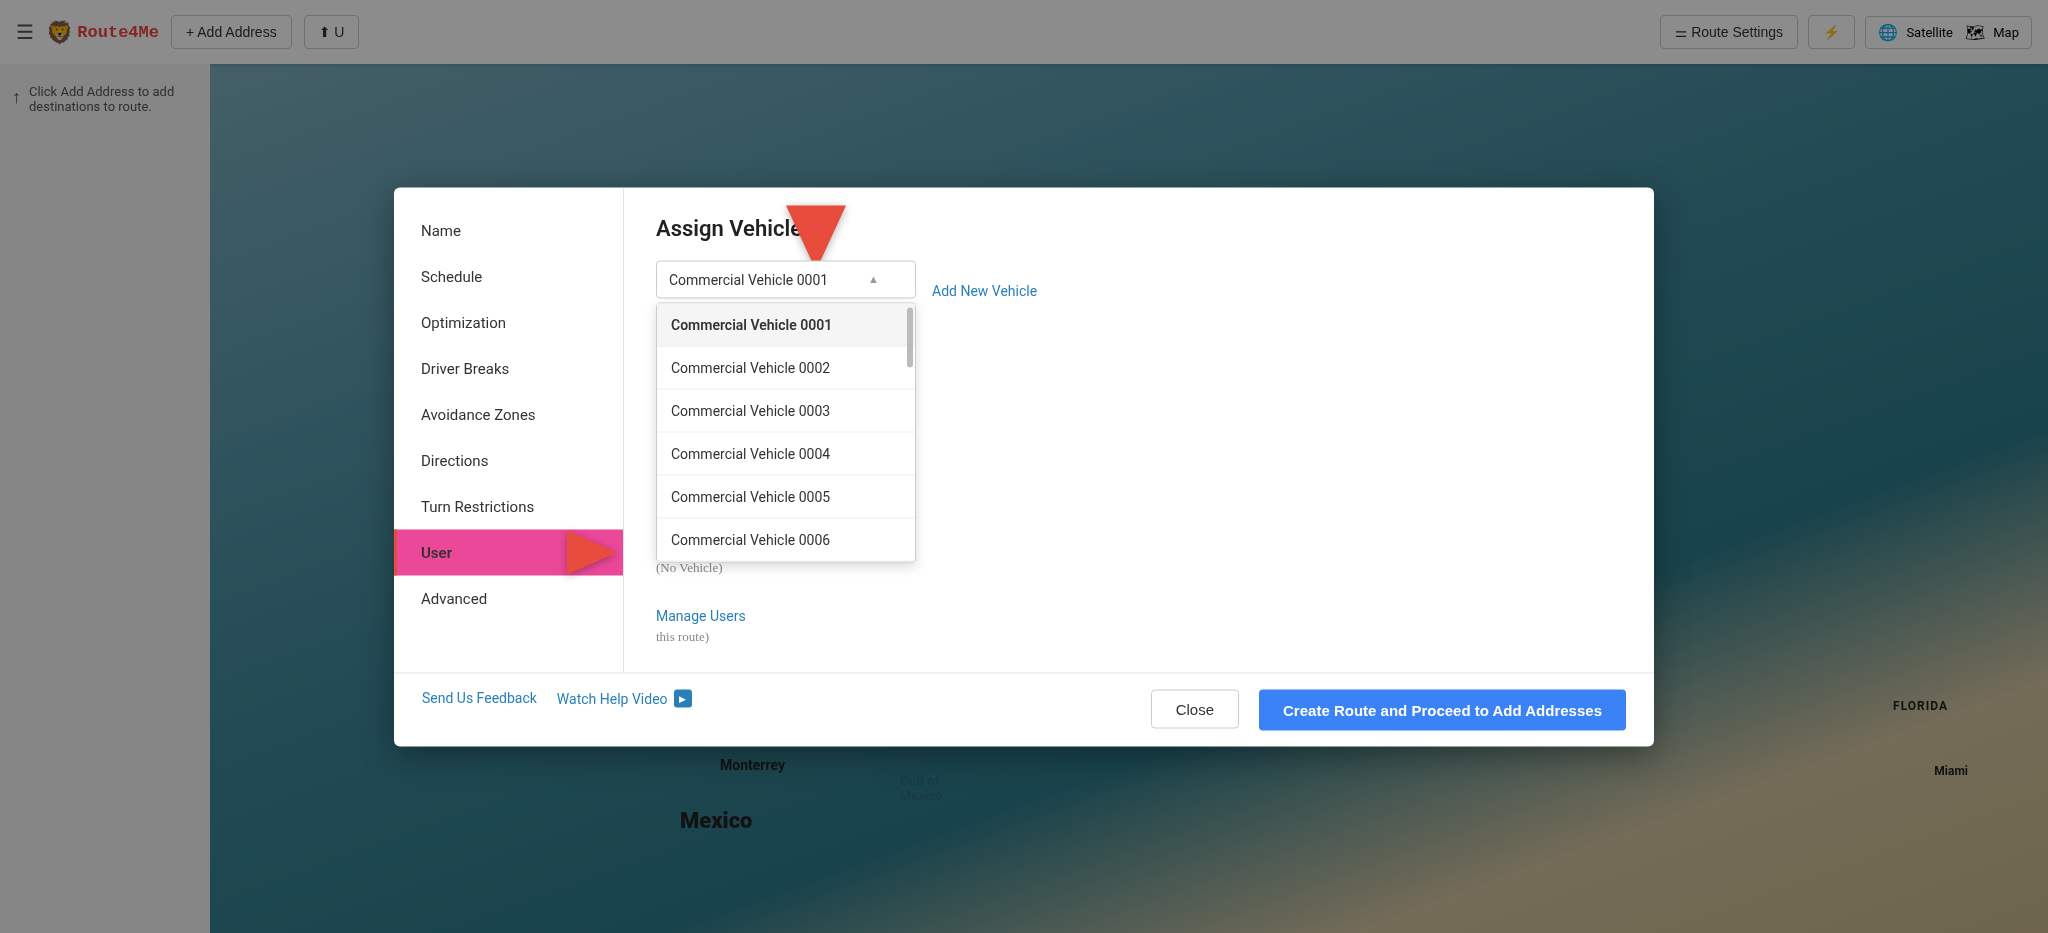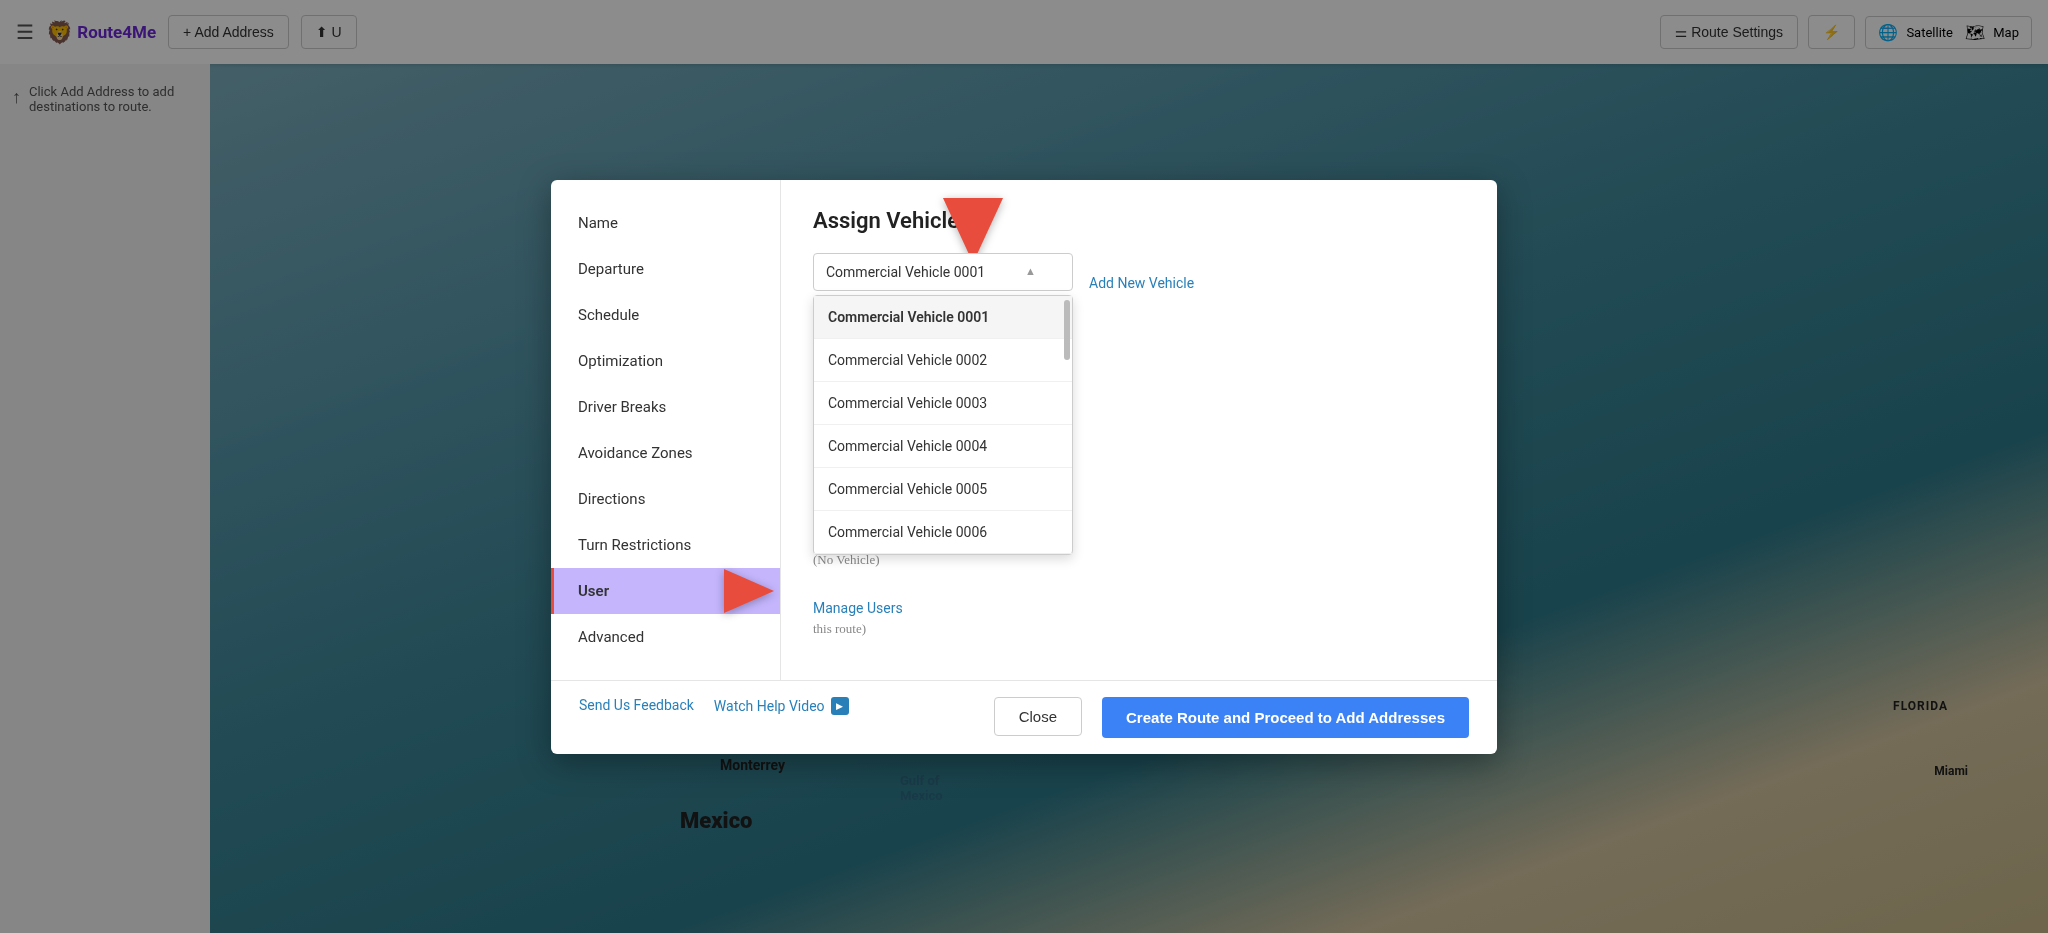--- a/index.html
+++ b/index.html
@@ -106,21 +106,21 @@
     }
 
     
     .modal {
       position: absolute;
       top: 50%;
       left: 50%;
       transform: translate(-50%, -50%);
       background: #fff;
       border-radius: 6px;
-      width: 946px;
+      width: 1260px;
       max-height: 820px;
       z-index: 20;
       display: flex;
       flex-direction: column;
       box-shadow: 0 8px 32px rgba(0,0,0,0.35);
     }
 
     .modal-body {
       display: flex;
       flex: 1;
@@ -135,21 +135,21 @@
       flex-shrink: 0;
     }
     .modal-nav-item {
       padding: 14px 24px;
       font-size: 15px;
       color: #333;
       cursor: pointer;
       border-left: 3px solid transparent;
     }
     .modal-nav-item.active {
-      background: #c4b5fd;
+      background: #ec4899;
       font-weight: 600;
       border-left-color: #e74c3c;
     }
 
     
     .modal-content {
       flex: 1;
       padding: 28px 32px;
       position: relative;
       overflow-y: auto;
@@ -322,21 +322,21 @@
 <div class="map-label map-city" style="bottom: 160px; left: 720px; font-size: 14px;">Monterrey</div>
 <div class="map-label map-city" style="bottom: 190px; left: 950px; font-size: 13px;">Houston</div>
 <div class="map-label map-city" style="bottom: 130px; left: 900px; font-size: 13px; color: #2e6b85;">Gulf of<br>Mexico</div>
 <div class="map-label map-city" style="bottom: 220px; right: 100px; font-size: 12px; letter-spacing: 1px;">FLORIDA</div>
 <div class="map-label map-city" style="bottom: 155px; right: 80px; font-size: 12px;">Miami</div>
 
 <div class="toolbar">
   <span class="toolbar-menu-icon">☰</span>
   <div class="toolbar-logo">
     <span style="color:#f90; font-size:22px;">🦁</span>
-    <span style="font-size:17px; font-weight:700; color:#6d28d9;">Route4Me</span>
+    <span style="font-size:17px; font-weight:700; color:#ef4444;font-family:Liberation Mono, monospace;">Route4Me</span>
   </div>
   <button class="toolbar-btn">
     <span>+ Add Address</span>
   </button>
   <button class="toolbar-btn">
     <span>⬆ U</span>
   </button>
   <div class="toolbar-spacer"></div>
   <div class="toolbar-right">
     <button class="toolbar-btn">
@@ -364,23 +364,20 @@
 <div class="overlay"></div>
 
 <div class="modal">
   <div class="modal-body">
 
     <div class="modal-nav">
       <div class="modal-nav-item">
         <span>Name</span>
       </div>
       <div class="modal-nav-item">
-        <span>Departure</span>
-      </div>
-      <div class="modal-nav-item">
         <span>Schedule</span>
       </div>
       <div class="modal-nav-item">
         <span>Optimization</span>
       </div>
       <div class="modal-nav-item">
         <span>Driver Breaks</span>
       </div>
       <div class="modal-nav-item">
         <span>Avoidance Zones</span>

